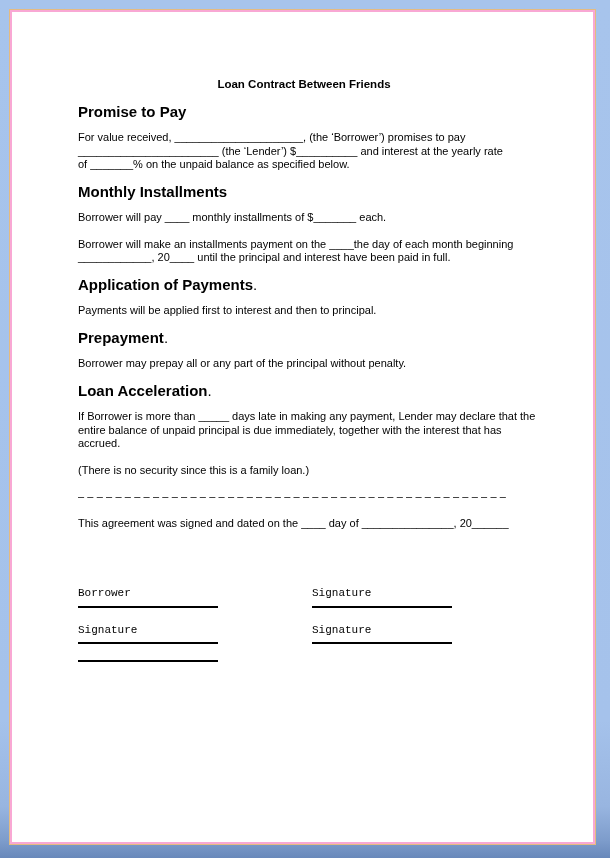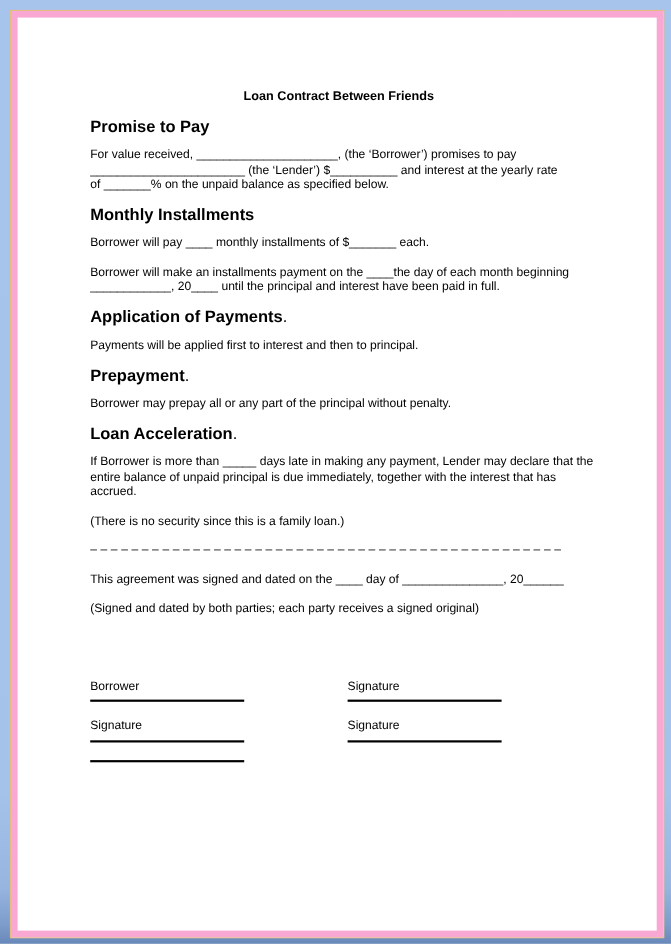--- a/index.html
+++ b/index.html
@@ -12,21 +12,21 @@
     font-family: "Liberation Sans", sans-serif;
     color: #000;
   }
   .page {
     position: absolute;
     left: 10px;
     top: 10px;
     width: 581px;
     height: 830px;
     background: #ffffff;
-    border: 6px solid #f9a8d4;
+    border: 2px solid #f9a8d4;
     box-shadow: 0 0 0 1px #e4bb81;
   }
   .content {
     position: absolute;
     left: 66px;
     top: 66px;
     width: 470px;
     font-size: 11px;
     line-height: 13.5px;
   }
@@ -52,21 +52,21 @@
   .separator {
     margin: 13px 0 0 0;
     white-space: pre;
     letter-spacing: 0.1px;
   }
   .sig-grid {
     display: flex;
     margin-top: 57px;
   }
   .sig-col-left { width: 234px; }
-  .sig-row { margin-bottom: 16px; }
+  .sig-row { margin-bottom: 16px; font-family: Liberation Mono, monospace; }
   .sig-label { line-height: 13.5px; }
   .sig-line {
     width: 140px;
     border-top: 2px solid #000;
     margin-top: 5px;
   }
 </style>
 </head>
 <body>
 
@@ -95,21 +95,20 @@
     <h2 class="heading"><span>Loan Acceleration</span><span class="suffix">.</span></h2>
     <p class="para">If Borrower is more than _____ days late in making any payment, Lender may declare that the
 entire balance of unpaid principal is due immediately, together with the interest that has
 accrued.</p>
 
     <p class="para">(There is no security since this is a family loan.)</p>
 
     <div class="separator">– – – – – – – – – – – – – – – – – – – – – – – – – – – – – – – – – – – – – – – – – – – – – –</div>
 
     <p class="para">This agreement was signed and dated on the ____ day of _______________, 20______</p>
-    <p class="para">(Signed and dated by both parties; each party receives a signed original)</p>
 
     <div class="sig-grid">
       <div class="sig-col-left">
         <div class="sig-row">
           <div class="sig-label">Borrower</div>
           <div class="sig-line"></div>
         </div>
         <div class="sig-row">
           <div class="sig-label">Signature</div>
           <div class="sig-line"></div>

